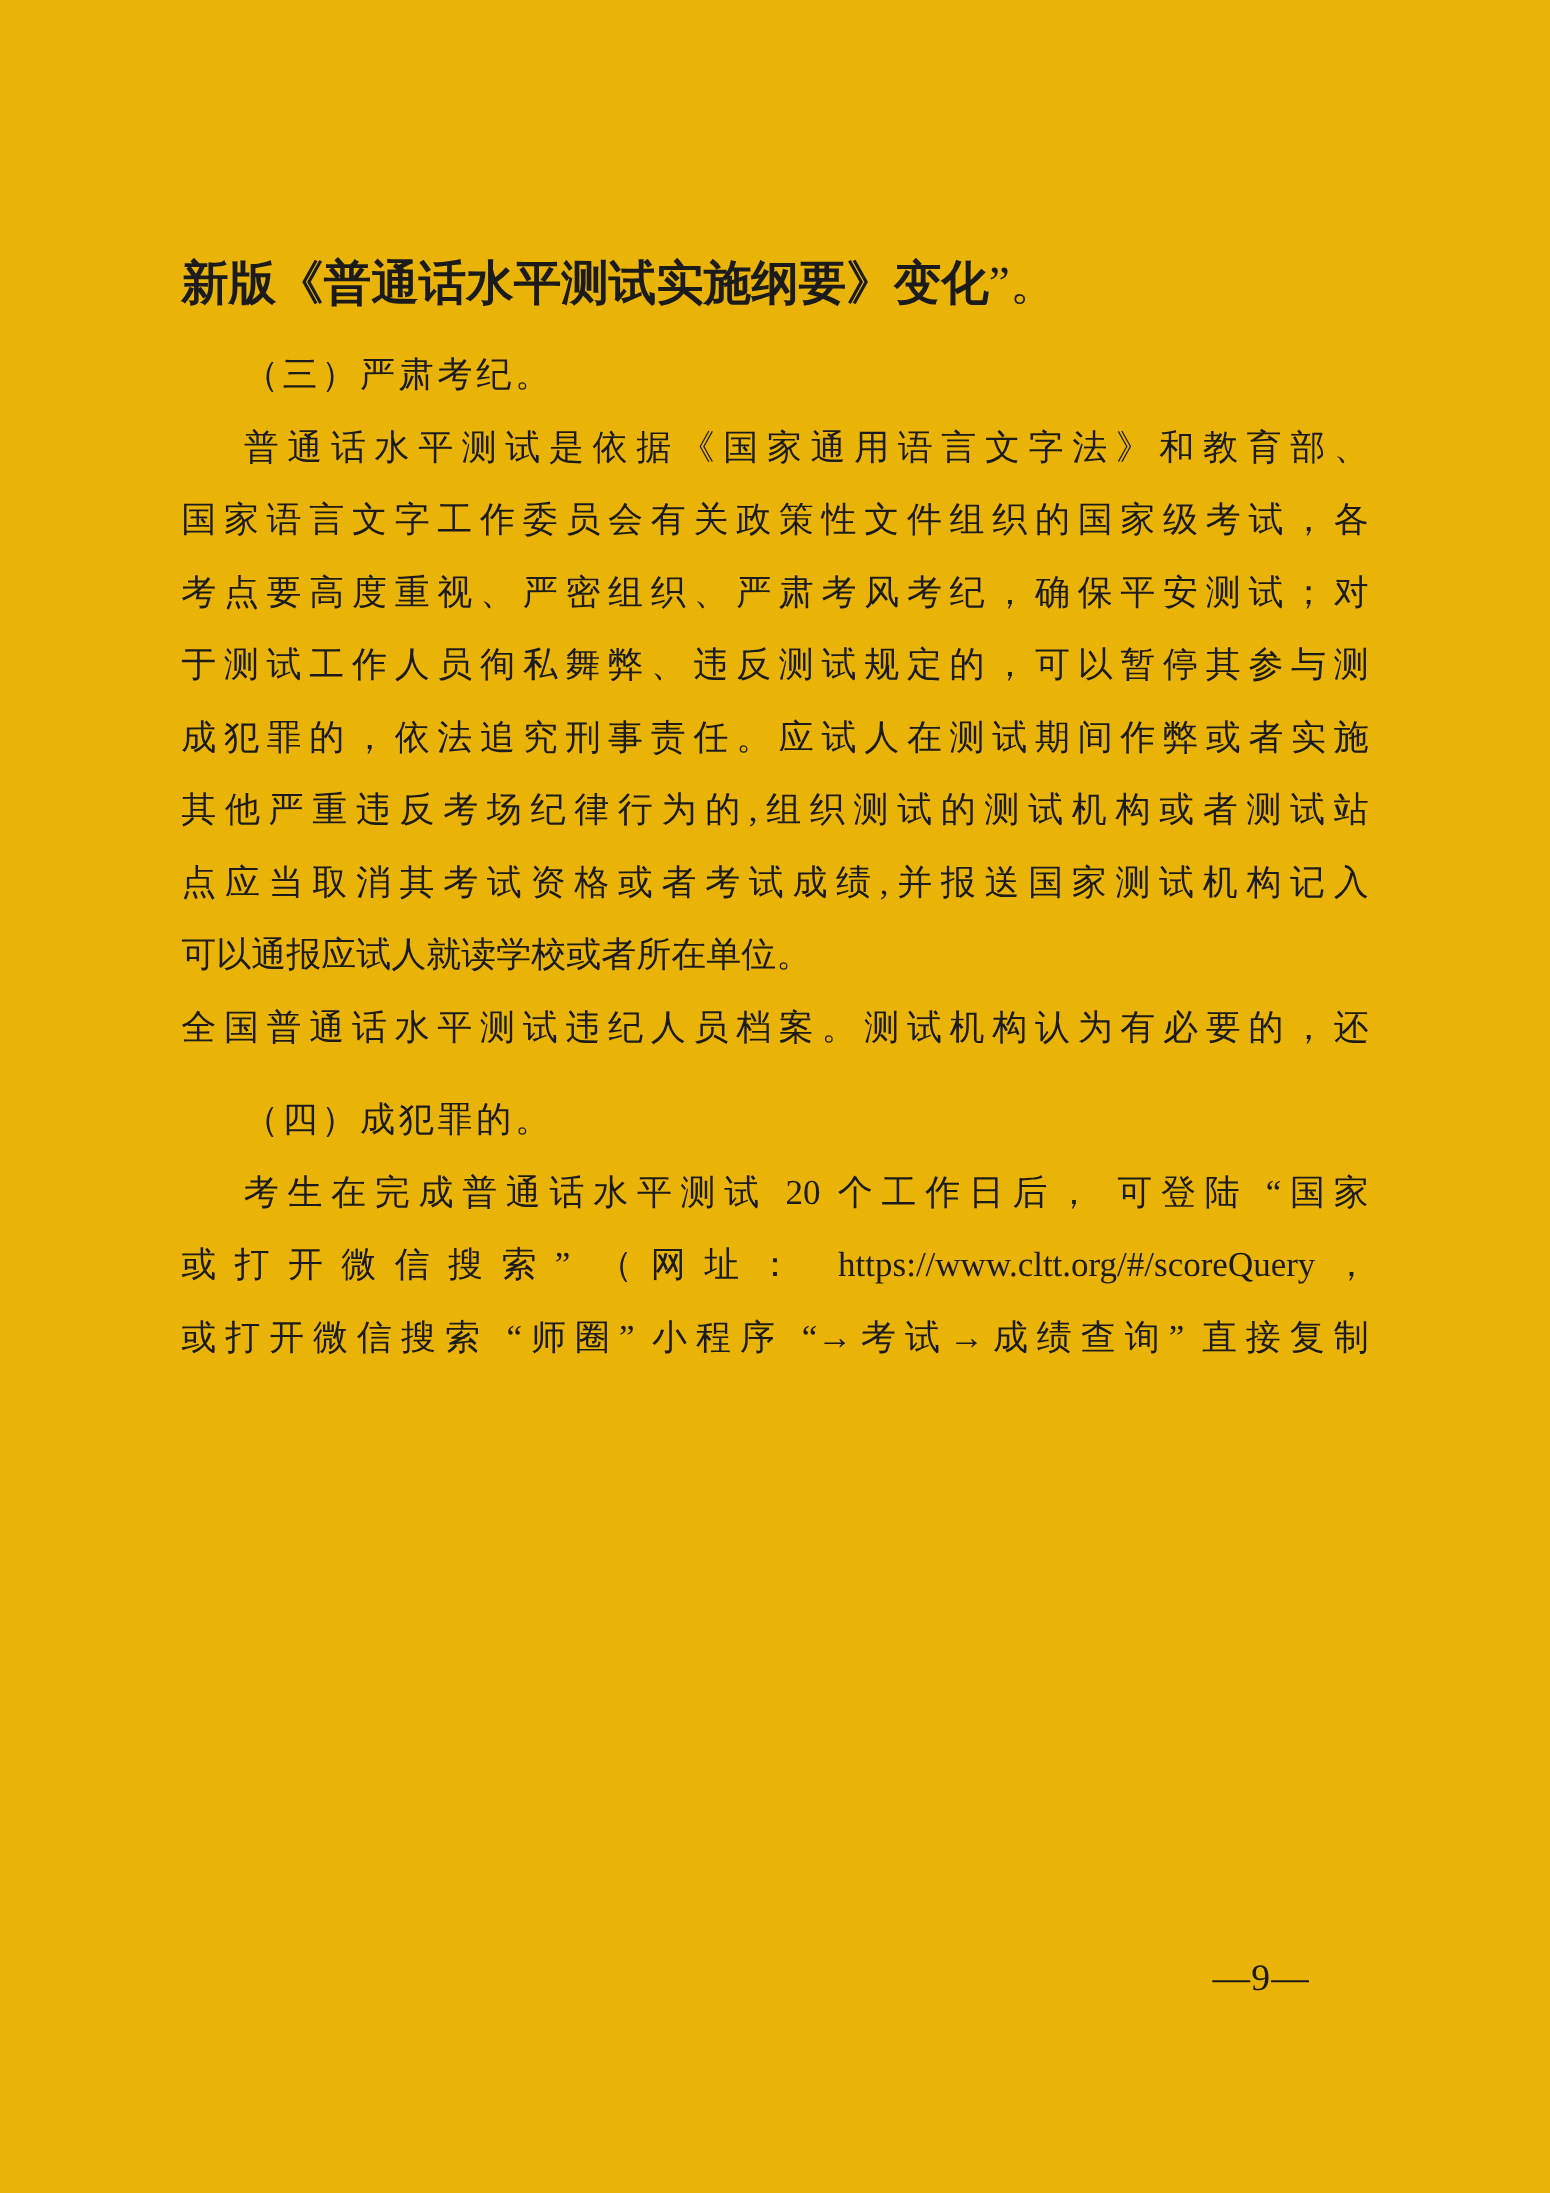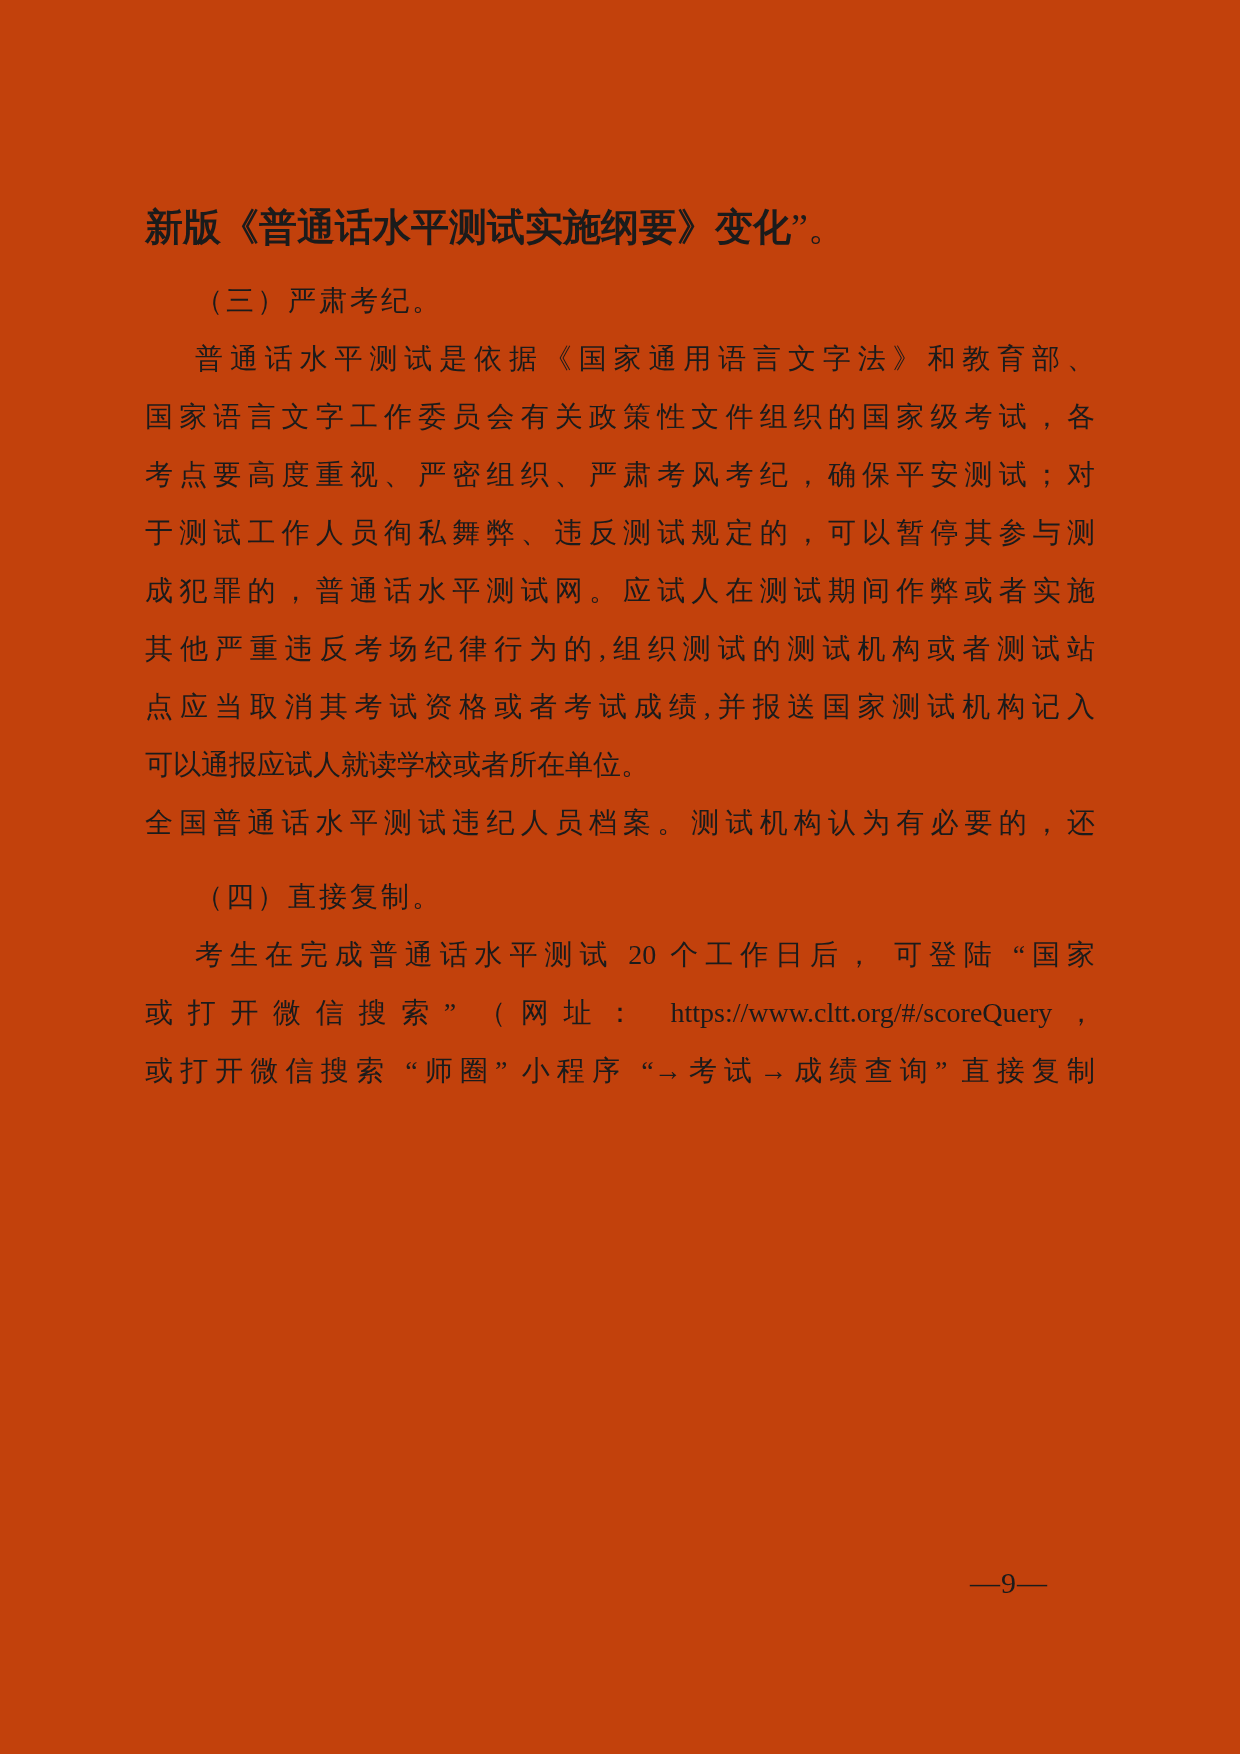--- a/index.html
+++ b/index.html
@@ -4,21 +4,21 @@
 <style>
   html, body {
     margin: 0;
     padding: 0;
     background: #ffffff;
   }
   .page {
     position: relative;
     width: 1240px;
     height: 1754px;
-    background: #c2410c;
+    background: #eab308;
     overflow: hidden;
     font-family: "Liberation Serif", serif;
     color: #1b1b1b;
   }
   .text-block {
     position: absolute;
     left: 145px;
     top: 198px;
     width: 950px;
   }
@@ -70,24 +70,24 @@
 <body>
 
 <div class="page">
   <div class="text-block">
       <div class="line bold"><span class="run-bold">新版《普通话水平测试实施纲要》变化</span><span class="run-plain">”。</span></div>
       <div class="line kai indent"><span class="run-plain">（三）严肃考纪。</span></div>
       <div class="line body indent justify"><span class="run-plain">普通话水平测试是依据《国家通用语言文字法》和教育部、</span></div>
       <div class="line body justify"><span class="run-plain">国家语言文字工作委员会有关政策性文件组织的国家级考试，各</span></div>
       <div class="line body justify"><span class="run-plain">考点要高度重视、严密组织、严肃考风考纪，确保平安测试；对</span></div>
       <div class="line body justify"><span class="run-plain">于测试工作人员徇私舞弊、违反测试规定的，可以暂停其参与测</span></div>
-      <div class="line body justify"><span class="run-plain">成犯罪的，普通话水平测试网。应试人在测试期间作弊或者实施</span></div>
+      <div class="line body justify"><span class="run-plain">成犯罪的，依法追究刑事责任。应试人在测试期间作弊或者实施</span></div>
       <div class="line body justify"><span class="run-plain">其他严重违反考场纪律行为的,组织测试的测试机构或者测试站</span></div>
       <div class="line body justify"><span class="run-plain">点应当取消其考试资格或者考试成绩,并报送国家测试机构记入</span></div>
       <div class="line body"><span class="run-plain">可以通报应试人就读学校或者所在单位。</span></div>
       <div class="line body justify"><span class="run-plain">全国普通话水平测试违纪人员档案。测试机构认为有必要的，还</span></div>
-      <div class="line kai indent"><span class="run-plain">（四）直接复制。</span></div>
+      <div class="line kai indent"><span class="run-plain">（四）成犯罪的。</span></div>
       <div class="line body indent justify"><span class="run-plain">考生在完成普通话水平测试 20 个工作日后， 可登陆 “国家</span></div>
       <div class="line body justify"><span class="run-plain">或打开微信搜索” （网址： </span><span class="run-latin">https://www.cltt.org/#/scoreQuery</span><span class="run-plain">，</span></div>
       <div class="line body justify"><span class="run-plain">或打开微信搜索 “师圈” 小程序 “→考试→成绩查询” 直接复制</span></div>
     </div>
   <div class="page-number">—9—</div>
 </div>
 
 </body></html>

